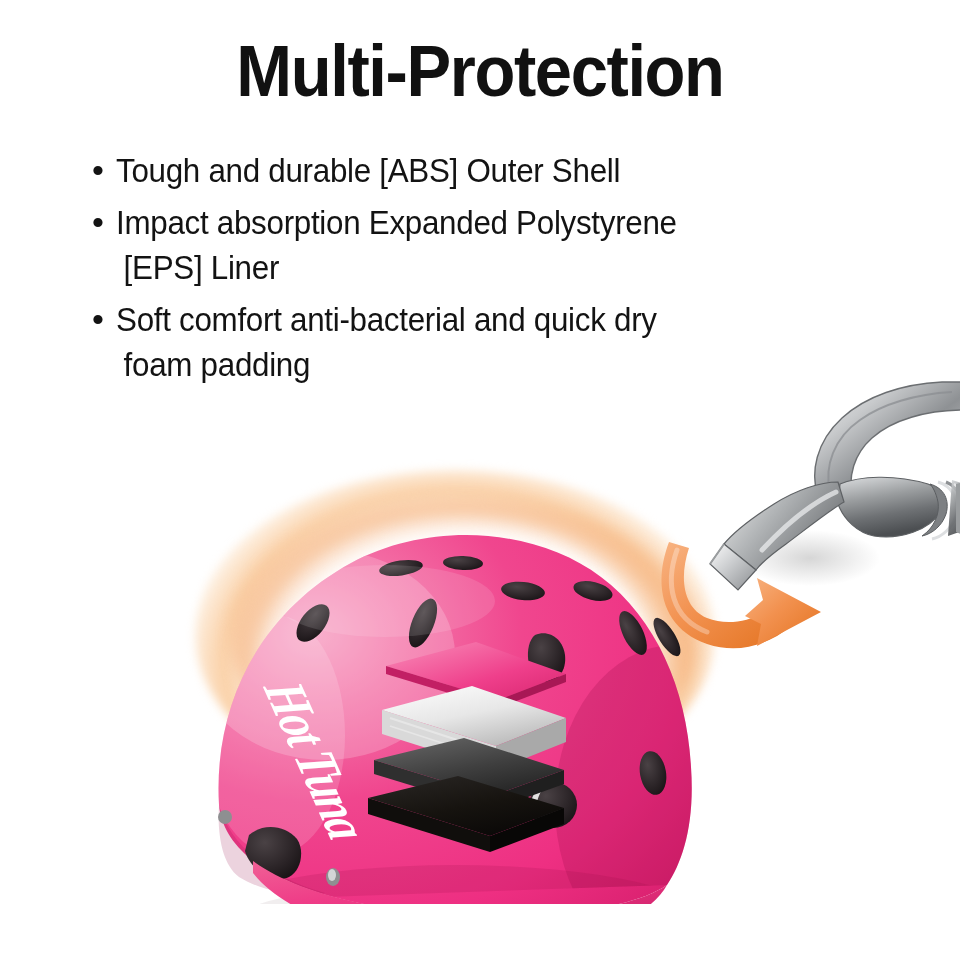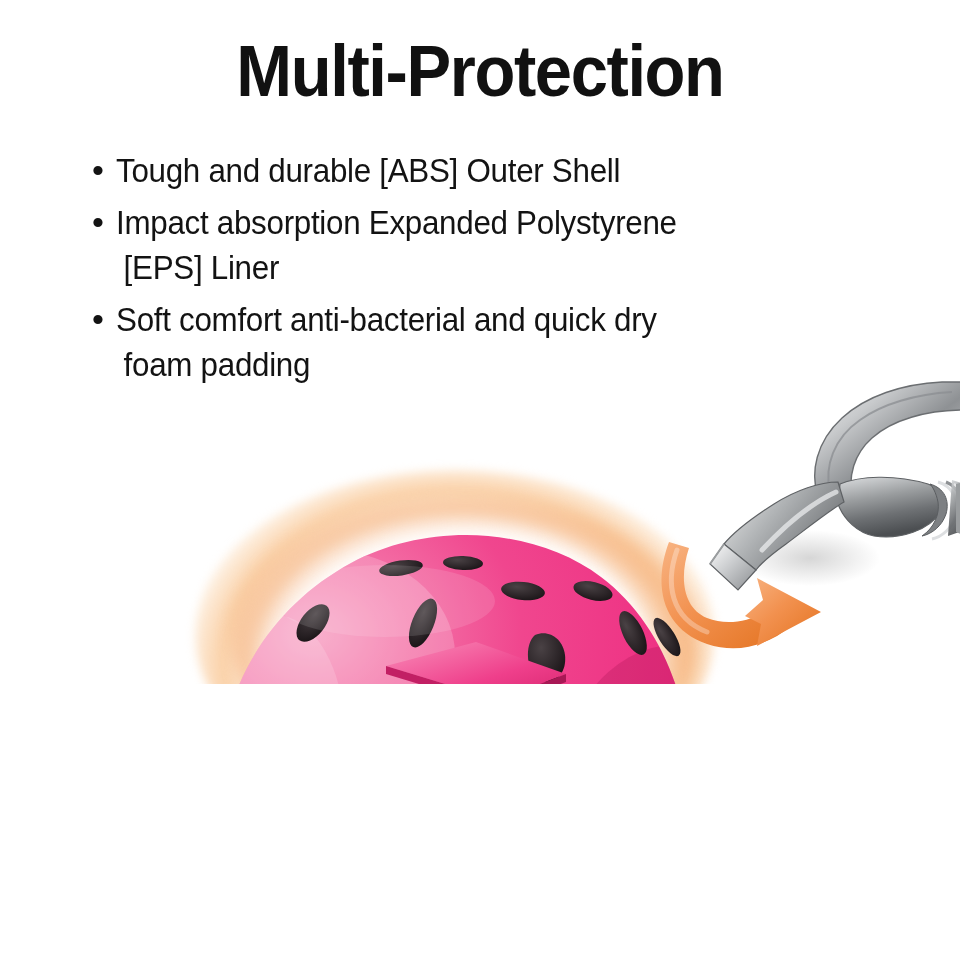--- a/index.html
+++ b/index.html
@@ -6,21 +6,21 @@
     margin: 0;
     padding: 0;
     background: #ffffff;
   }
   body {
     font-family: "Liberation Sans", sans-serif;
   }
   #infographic {
     position: relative;
     width: 960px;
-    height: 684px;
+    height: 904px;
     background: #ffffff;
     overflow: hidden;
   }
 
   
   .title {
     position: absolute;
     left: 0;
     top: 34px;
     width: 960px;

